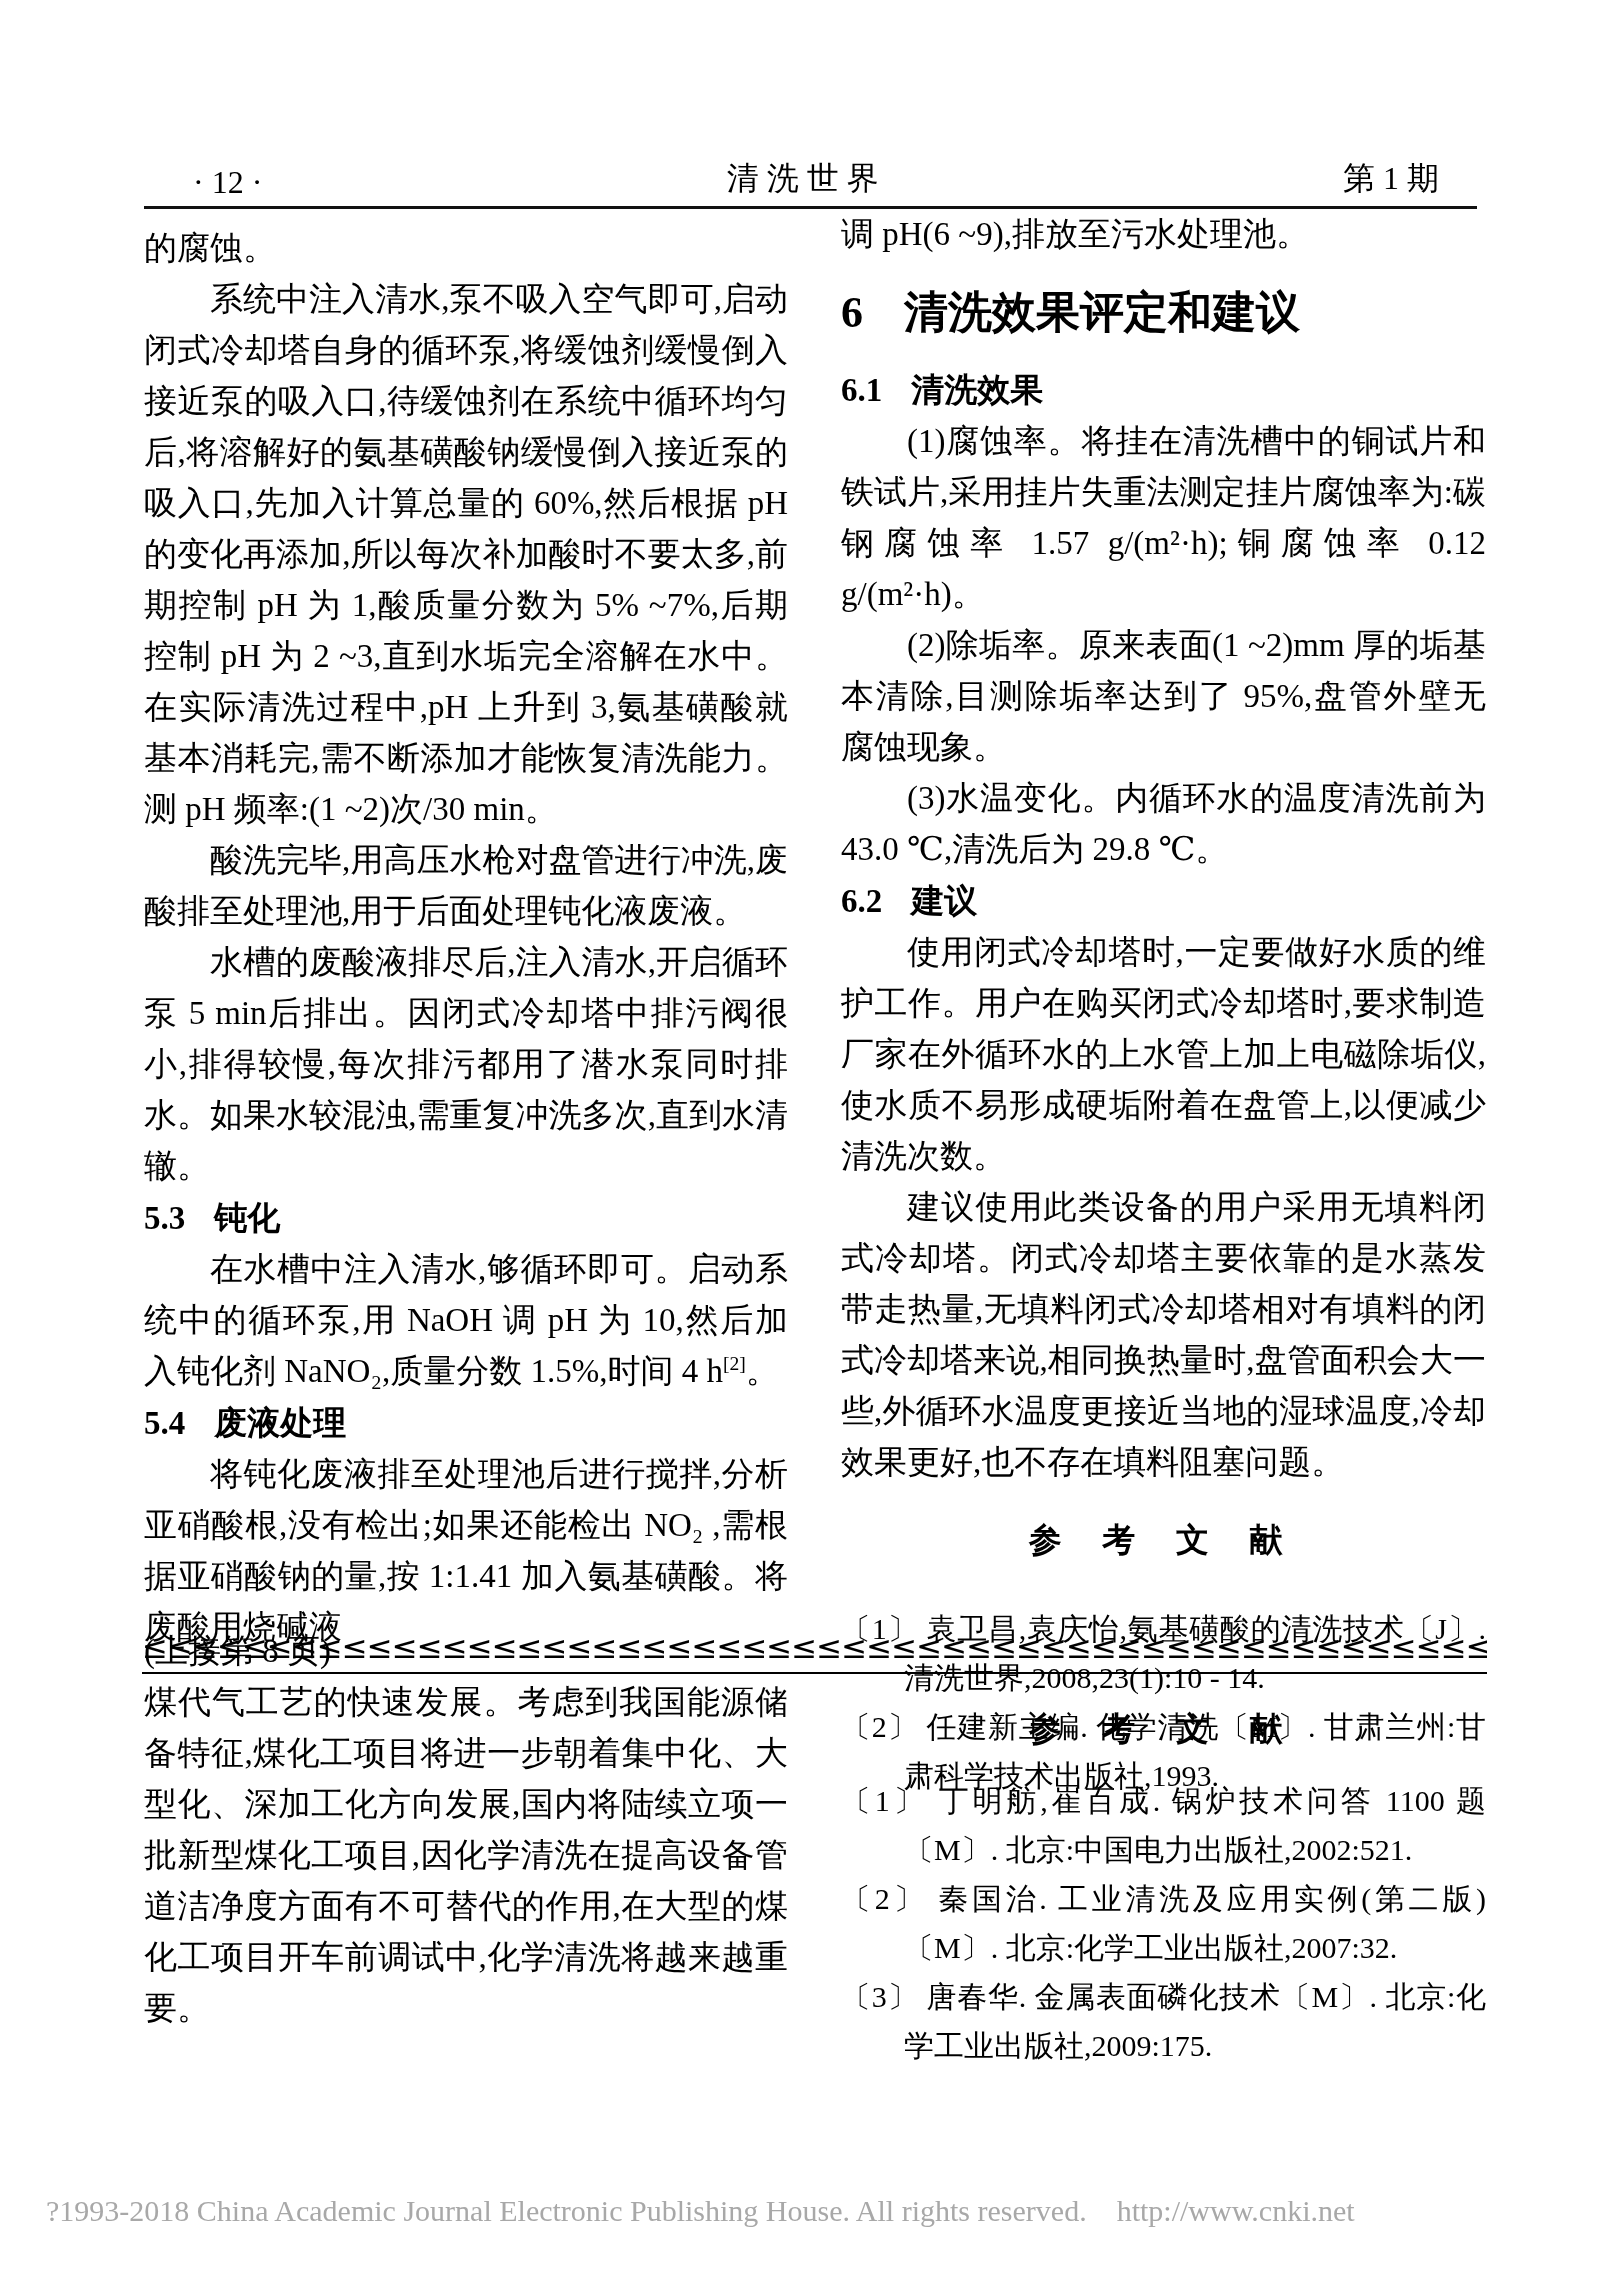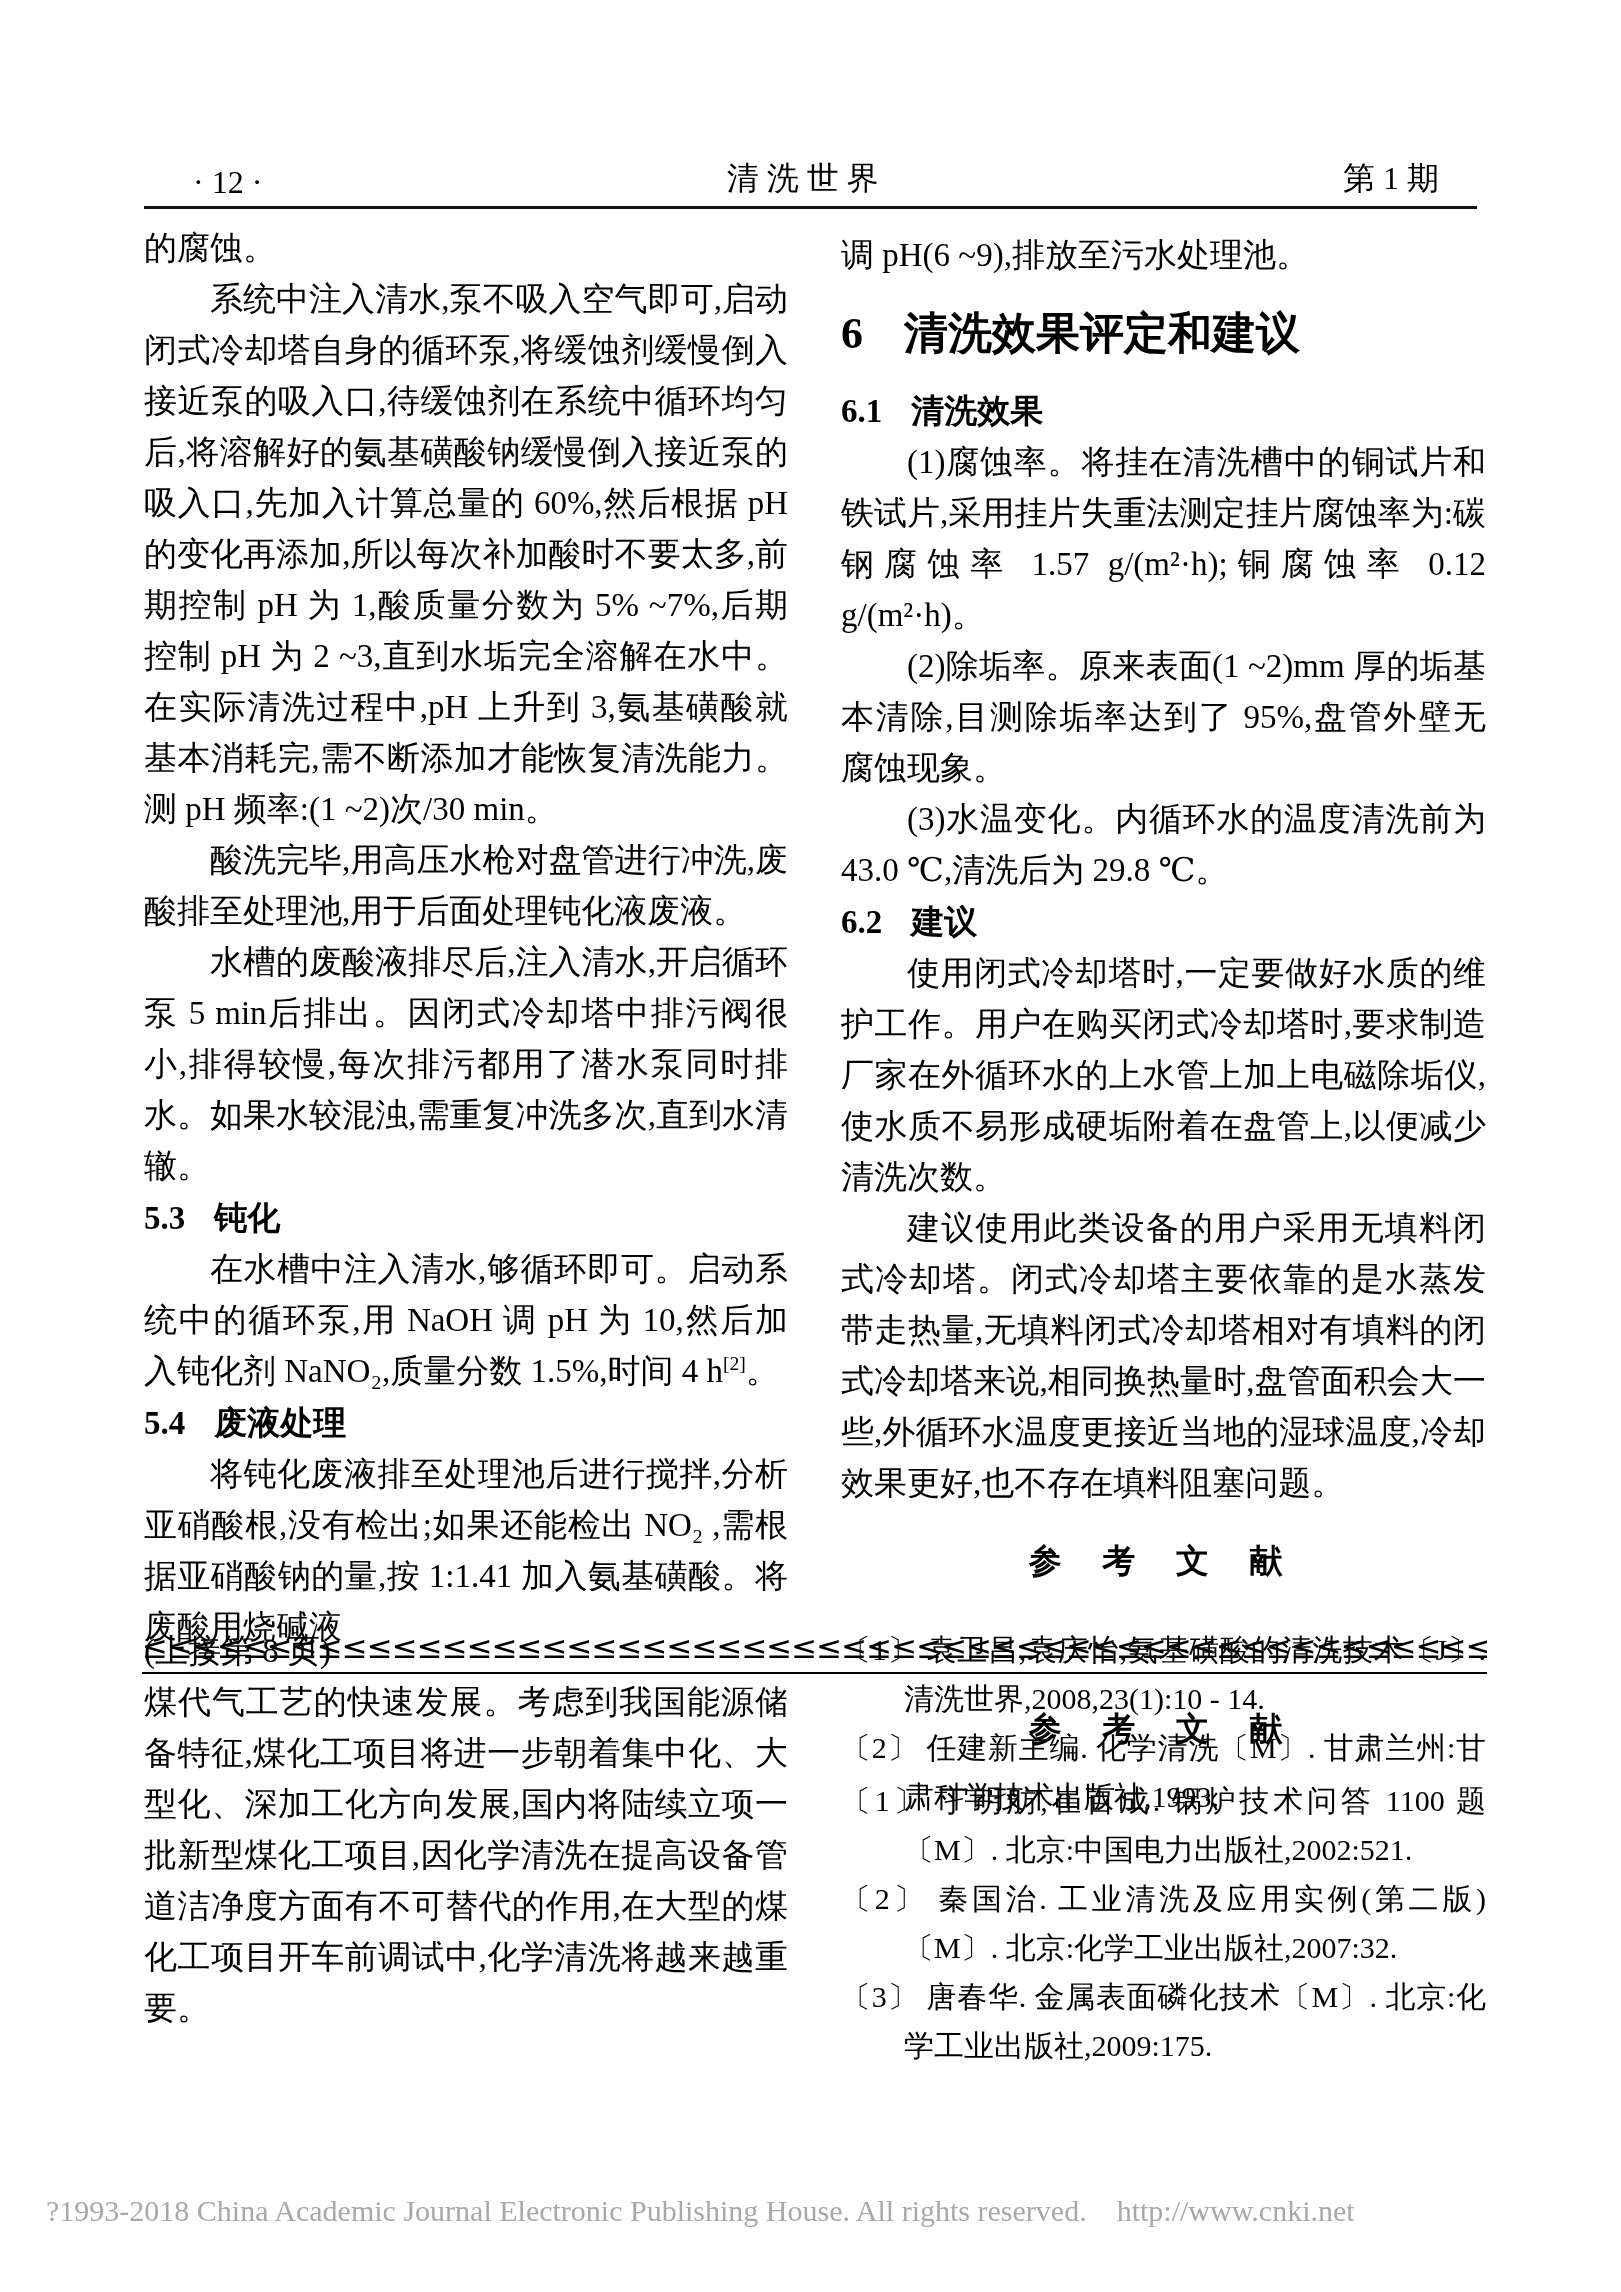--- a/index.html
+++ b/index.html
@@ -20,21 +20,21 @@
   .issue{padding-right:41px;}
   .rule{
     position:absolute;left:144px;top:206px;width:1333px;height:2.9px;background:#111;
   }
   .col{
     position:absolute;
     font-size:33px;line-height:51px;
     text-align:justify;text-justify:inter-ideograph;
   }
   .col-lt{left:144px;top:223px;width:644px;}
-  .col-rt{left:841px;top:230px;width:645px;}
+  .col-rt{left:841px;top:209px;width:645px;}
   .col-lb{left:144px;top:1626px;width:644px;}
   .col-rb{left:841px;top:1703px;width:645px;}
   p{margin:0;}
   .indent{text-indent:2em;}
   .h-sub{font-weight:bold;}
   .h-sub .h-title{margin-left:29px;font-family:"Liberation Sans","DejaVu Sans",sans-serif;}
   .h-big{
     font-weight:bold;font-size:44px;line-height:103px;white-space:nowrap;
   }
   .h-big .h-title{margin-left:41px;font-family:"Liberation Sans","DejaVu Sans",sans-serif;}

